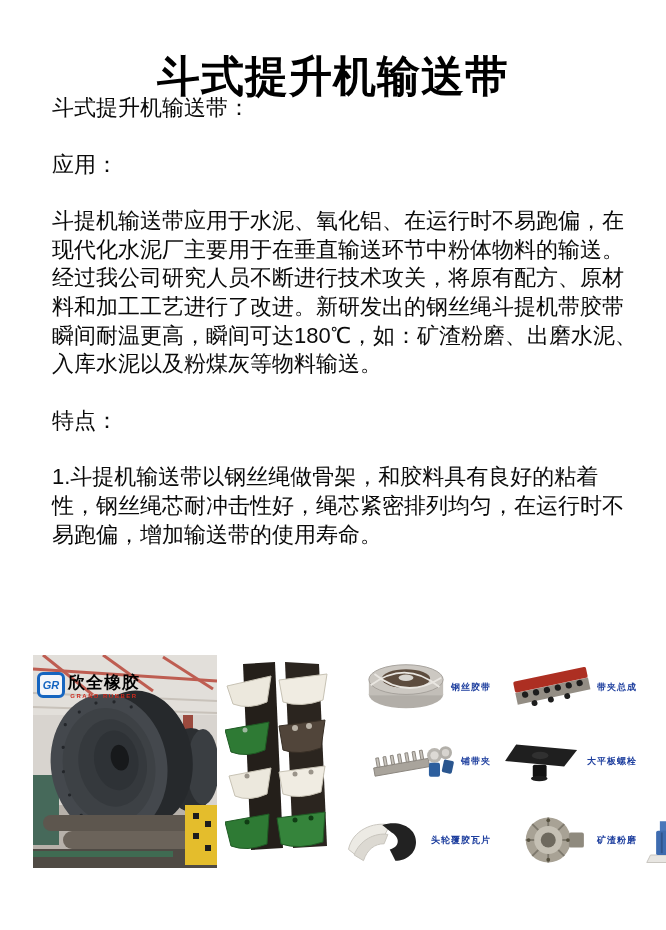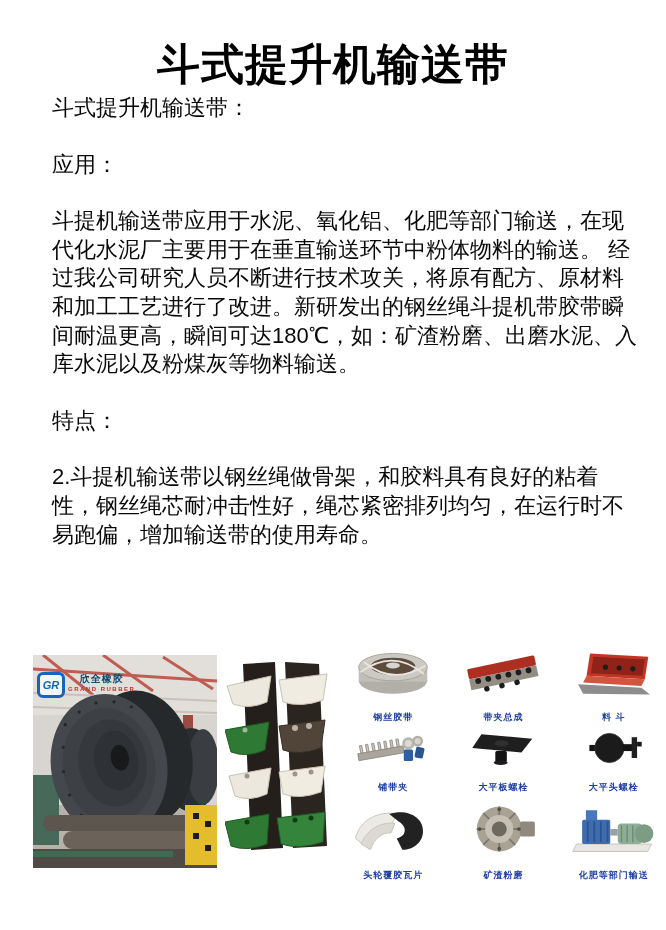--- a/index.html
+++ b/index.html
@@ -1,21 +1,21 @@
 <!DOCTYPE html>
 <html><head>
 <meta charset="utf-8">
 <style>
   html,body { margin:0; padding:0; background:#fff; }
   .page {
     position:relative; width:666px; height:930px; background:#ffffff;
     font-family:"Liberation Sans", sans-serif; color:#111; overflow:hidden;
   }
   .page-title {
-    margin:0; padding-top:36px; text-align:center;
+    margin:12px; padding-top:36px; text-align:center;
     font-size:43px; font-weight:bold; letter-spacing:1px; color:#000;
   }
   .body-text {
     position:absolute; left:36px; top:94px; width:602px;
     font-size:22px; line-height:28.6px; color:#0a0a0a;
     word-break:break-all;
   }
   .body-text p { margin:0 0 28px 16px; }
 
   
@@ -28,51 +28,51 @@
   .factory-photo svg { display:block; }
   .logo-chip {
     position:absolute; left:4px; top:17px; display:flex; align-items:flex-start; gap:3px;text-align:center;
   }
   .logo-box {
     width:22px; height:20px; background:#f4f6fa; border:3px solid #1565c0;
     border-radius:6px; display:flex; align-items:center; justify-content:center;
     font-weight:bold; font-size:11px; color:#1565c0; font-style:italic;
   }
   .logo-words { display:flex; flex-direction:column; line-height:1; padding-top:2px; }
-  .logo-cn { color:#0c4a6e; font-size:10px; font-weight:bold; letter-spacing:1px; }
+  .logo-cn { color:#000000; font-size:17px; font-weight:bold; letter-spacing:1px; }
   .logo-en { color:#cf2b1f; font-size:6px; letter-spacing:1.5px; margin-top:2px; font-weight:bold; }
 
   .bucket-board { position:absolute; left:225px; top:10px; width:112px; height:196px; }
 
   .product-grid {
     position:absolute; left:341px; top:2px; width:325px;
     display:grid; grid-template-columns:repeat(3, 1fr);
     grid-template-rows:76px 68px 86px; column-gap:6px; row-gap:2px;
   }
   .product-cell {
-    display:flex; flex-direction:column; align-items:center; justify-content:flex-end;
-    gap:13px; padding-bottom:2px;
+    display:flex; flex-direction:row; align-items:center; justify-content:flex-end;
+    gap:0; padding-bottom:2px;
   }
   .product-caption {
     font-size:9px; font-weight:bold; color:#1d3e9e; letter-spacing:1px; white-space:nowrap;
   }
 </style>
 </head>
 <body>
 
 <div class="page">
 
   <h1 class="page-title">斗式提升机输送带</h1>
 
   <div class="body-text">
     <p>斗式提升机输送带：</p>
     <p>应用：</p>
-    <p>斗提机输送带应用于水泥、氧化铝、化肥等部门输送，在现代化水泥厂主要用于在垂直输送环节中粉体物料的输送。 经过我公司研究人员不断进行技术攻关，将原有配方、原材料和加工工艺进行了改进。新研发出的钢丝绳斗提机带胶带瞬间耐温更高，瞬间可达180℃，如：矿渣粉磨、出磨水泥、入库水泥以及粉煤灰等物料输送。</p>
+    <p>斗提机输送带应用于水泥、氧化铝、在运行时不易跑偏，在现代化水泥厂主要用于在垂直输送环节中粉体物料的输送。 经过我公司研究人员不断进行技术攻关，将原有配方、原材料和加工工艺进行了改进。新研发出的钢丝绳斗提机带胶带瞬间耐温更高，瞬间可达180℃，如：矿渣粉磨、出磨水泥、入库水泥以及粉煤灰等物料输送。</p>
     <p>特点：</p>
-    <p>2.斗提机输送带以钢丝绳做骨架，和胶料具有良好的粘着性，钢丝绳芯耐冲击性好，绳芯紧密排列均匀，在运行时不易跑偏，增加输送带的使用寿命。</p>
+    <p>1.斗提机输送带以钢丝绳做骨架，和胶料具有良好的粘着性，钢丝绳芯耐冲击性好，绳芯紧密排列均匀，在运行时不易跑偏，增加输送带的使用寿命。</p>
   </div>
 
   <div class="gallery">
 
     <div class="factory-photo">
       <svg width="184" height="213" viewBox="0 0 184 213">
         <rect x="0" y="0" width="184" height="213" fill="#d8d4cf"></rect>
         <rect x="0" y="0" width="184" height="60" fill="#e2dfda"></rect>
 
         <g stroke="#b8473a" stroke-width="3" opacity="0.85">

